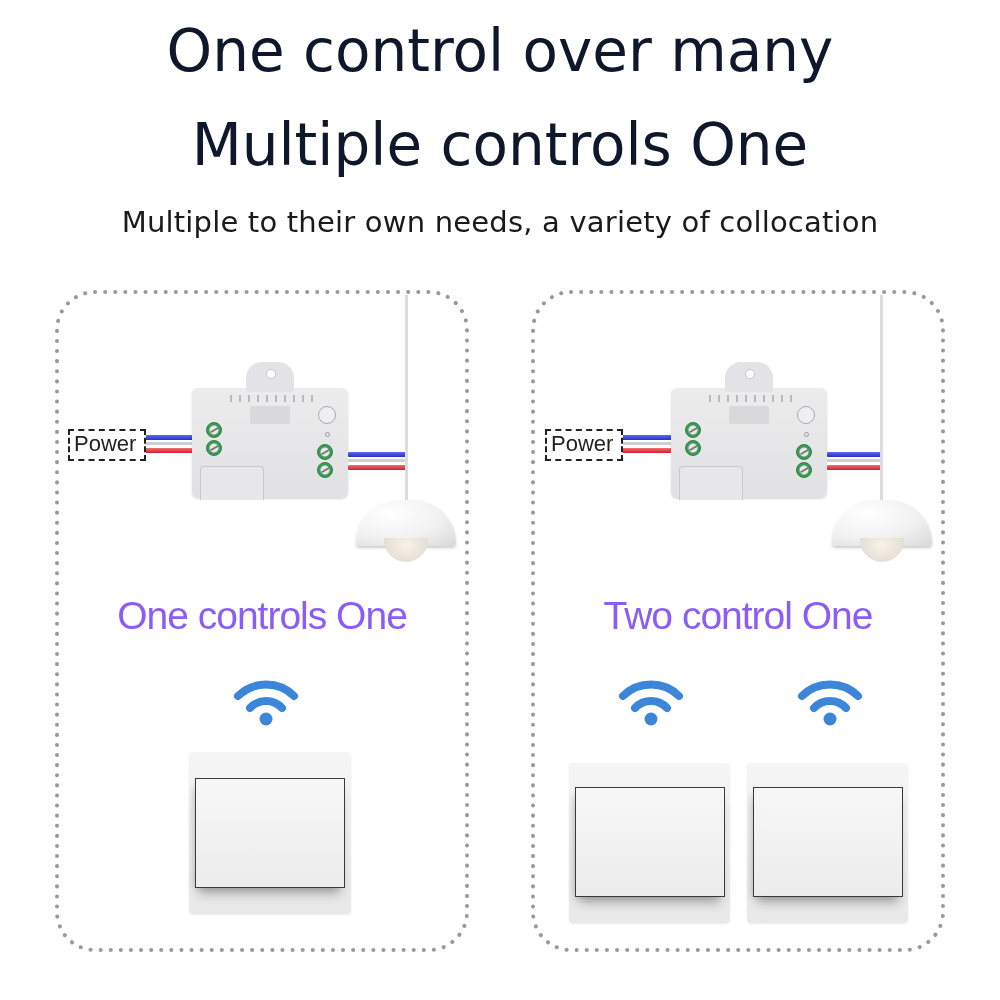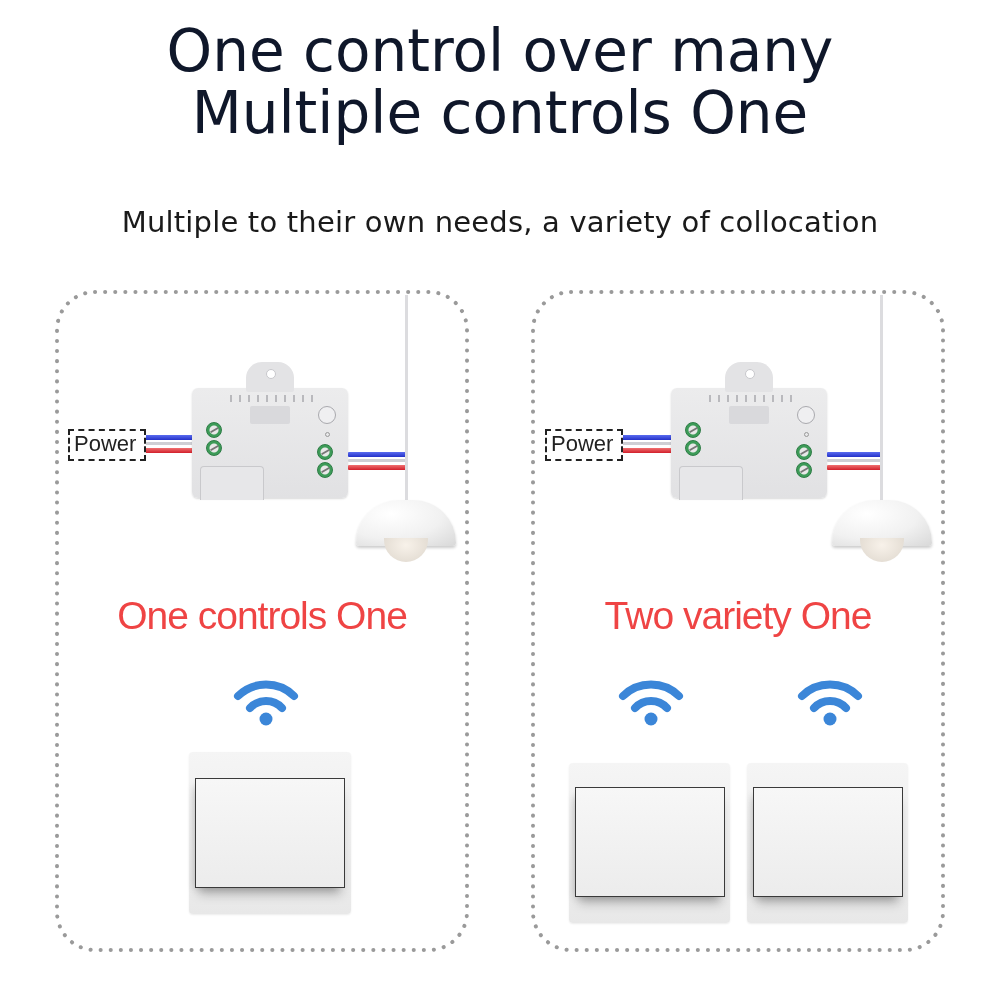--- a/index.html
+++ b/index.html
@@ -5,38 +5,38 @@
     * { box-sizing: border-box; margin: 0; padding: 0; }
     html, body { width: 1000px; height: 1000px; background: #ffffff; overflow: hidden; }
     body { position: relative; font-family: "DejaVu Sans", sans-serif; color: #111; }
 
     .headline {
       position: absolute; left: 0; width: 1000px; text-align: center;
       font-family: "DejaVu Sans", sans-serif; font-size: 58px; font-weight: 500;
       letter-spacing: 0px; color: #0f172a; line-height: 1;
     }
     #h1 { top: 22px; }
-    #h2 { top: 84px; }
+    #h2 { top: 116px; }
     .subline {
       position: absolute; left: 0; top: 205px; width: 1000px; text-align: center;
       font-size: 29px; color: #1a1a1a; letter-spacing: 0.2px;
     }
 
     
     .panel {
       position: absolute; top: 292px; height: 658px;
       border-radius: 38px;
     }
     .panel svg.border { position: absolute; left: 0; top: 0; overflow: visible; }
     #panel-left  { left: 57px;  width: 410px; }
     #panel-right { left: 533px; width: 410px; }
 
     .panel-title {
       position: absolute; left: 0; width: 100%; top: 302px; text-align: center;
-      font-family: "Liberation Sans", sans-serif; font-size: 39px; color: #ef4444;
+      font-family: "Liberation Sans", sans-serif; font-size: 39px; color: #8b5cf6;
       letter-spacing: -1px; font-weight: 400;
     }
 
     
     .module {
       position: absolute; width: 156px; height: 110px;
       background: linear-gradient(#ececed, #e1e1e3);
       border-radius: 6px; box-shadow: 0 1px 2px rgba(0,0,0,0.15);
     }
     .module .tab {
@@ -167,21 +167,21 @@
 </svg>
 
 <div class="switch" style="left:189px;top:752px;width:162px;height:162px;">
   <div class="rocker" style="left:6px;top:26px;width:150px;height:110px;"></div>
 </div>
 
 <div class="panel" id="panel-right">
   <svg class="border" width="410" height="658">
     <rect x="0" y="0" width="410" height="658" rx="38" ry="38" fill="none" stroke="#9a9a9a" stroke-width="4" stroke-linecap="round" stroke-dasharray="0.1 10"></rect>
   </svg>
-  <div class="panel-title">Two variety One</div>
+  <div class="panel-title">Two control One</div>
 </div>
 
 <div class="wire blue" style="left:620px;top:435px;width:52px;"></div>
 <div class="wire grey" style="left:620px;top:442px;width:52px;"></div>
 <div class="wire red" style="left:620px;top:448px;width:52px;"></div>
 <div class="power-box" style="left:545px;top:429px;">Power</div>
 
 <div class="module" style="left:671px;top:388px;">
   <div class="tab"></div>
   <div class="vents"></div>

